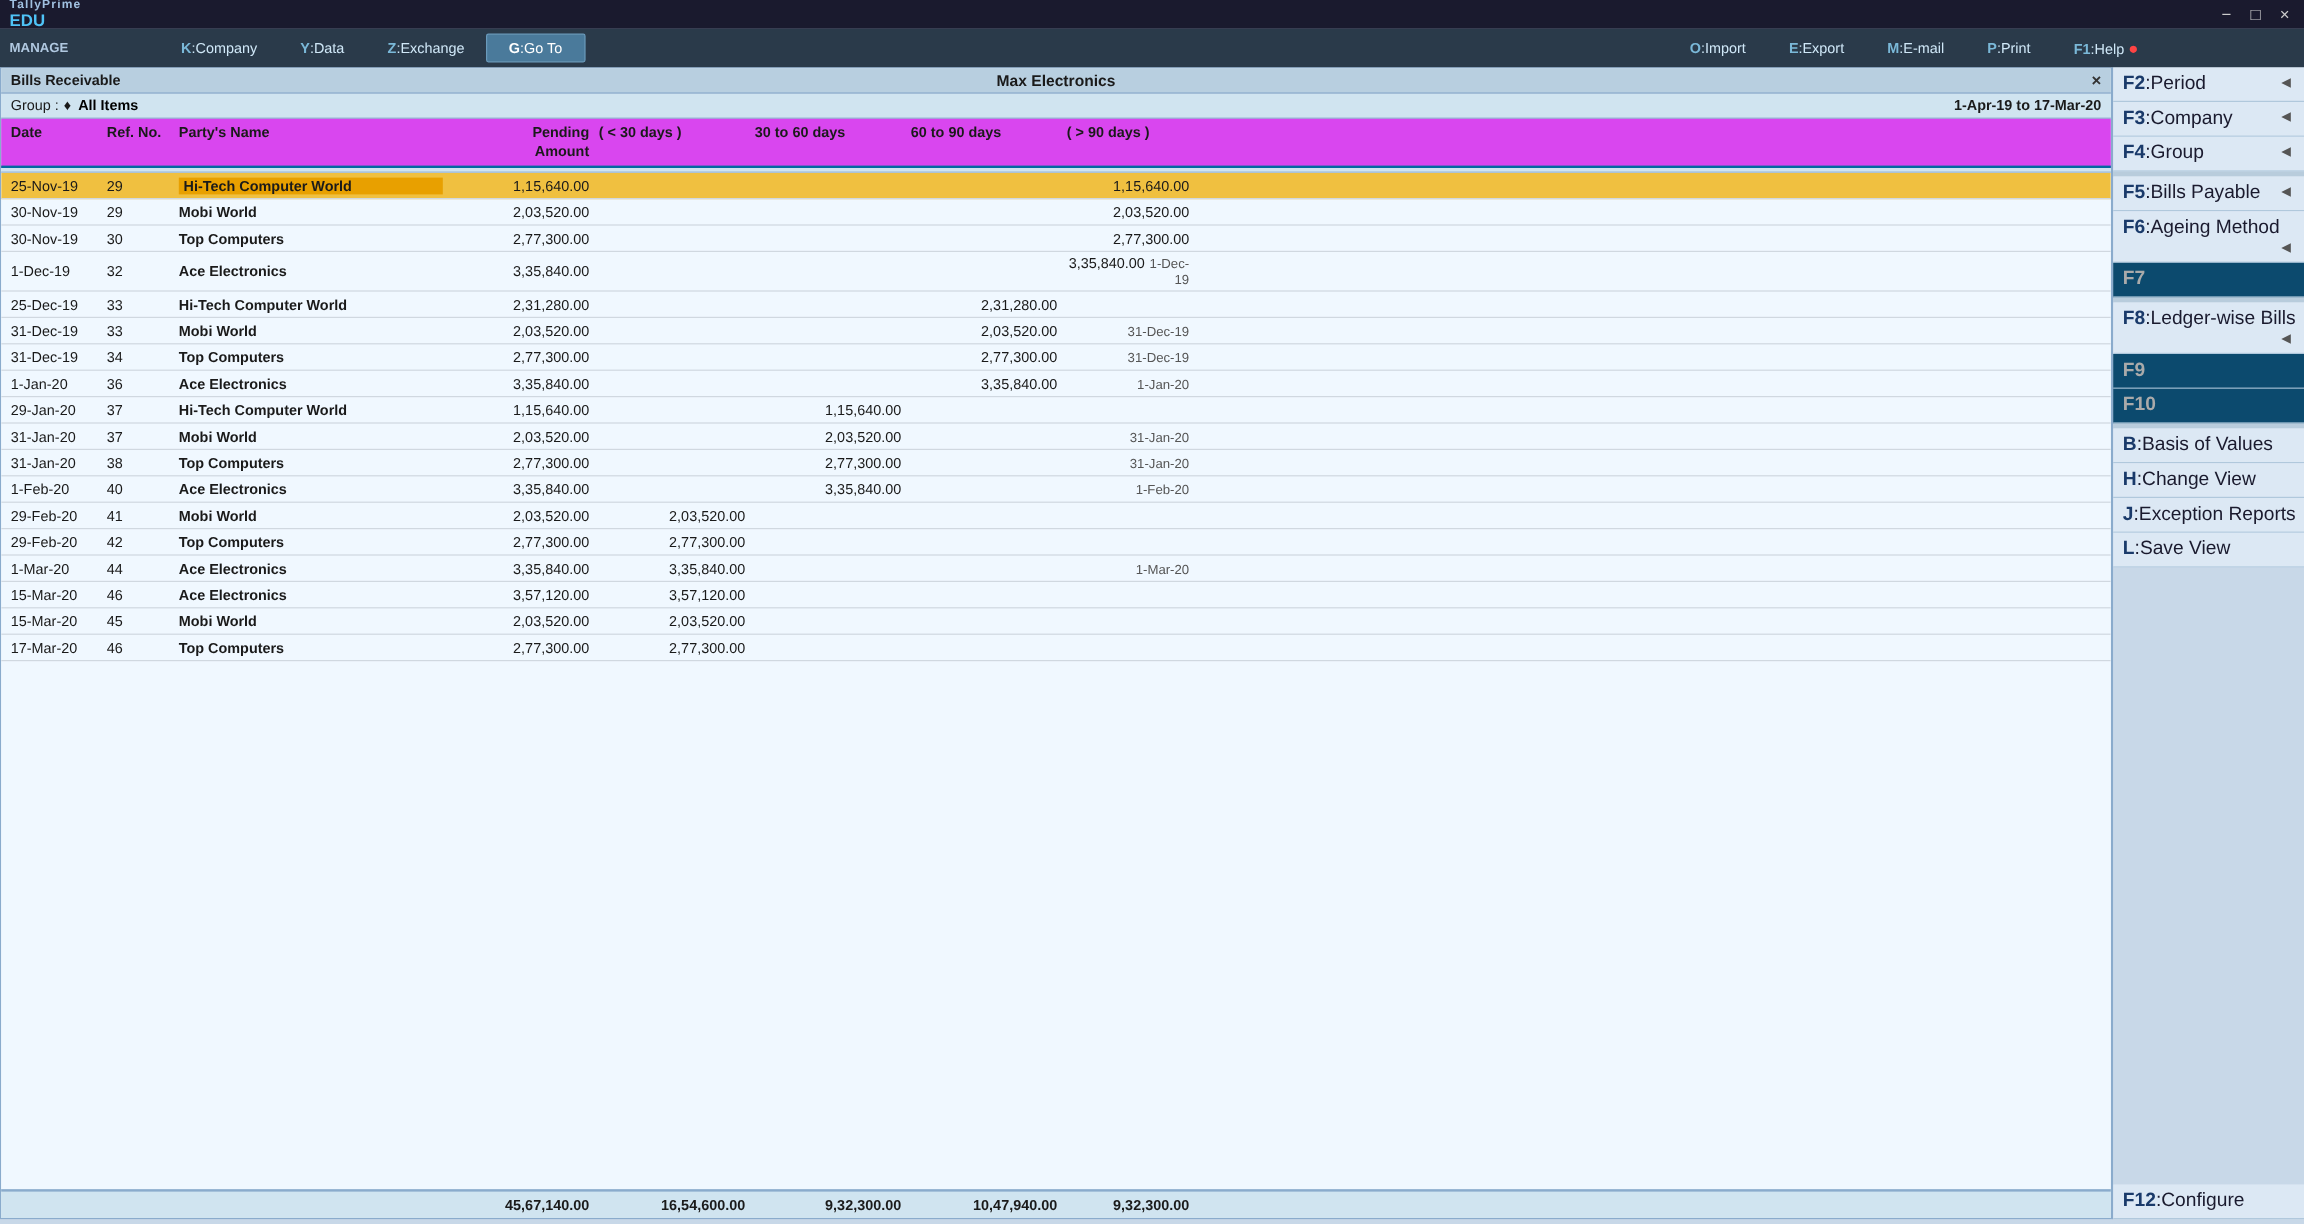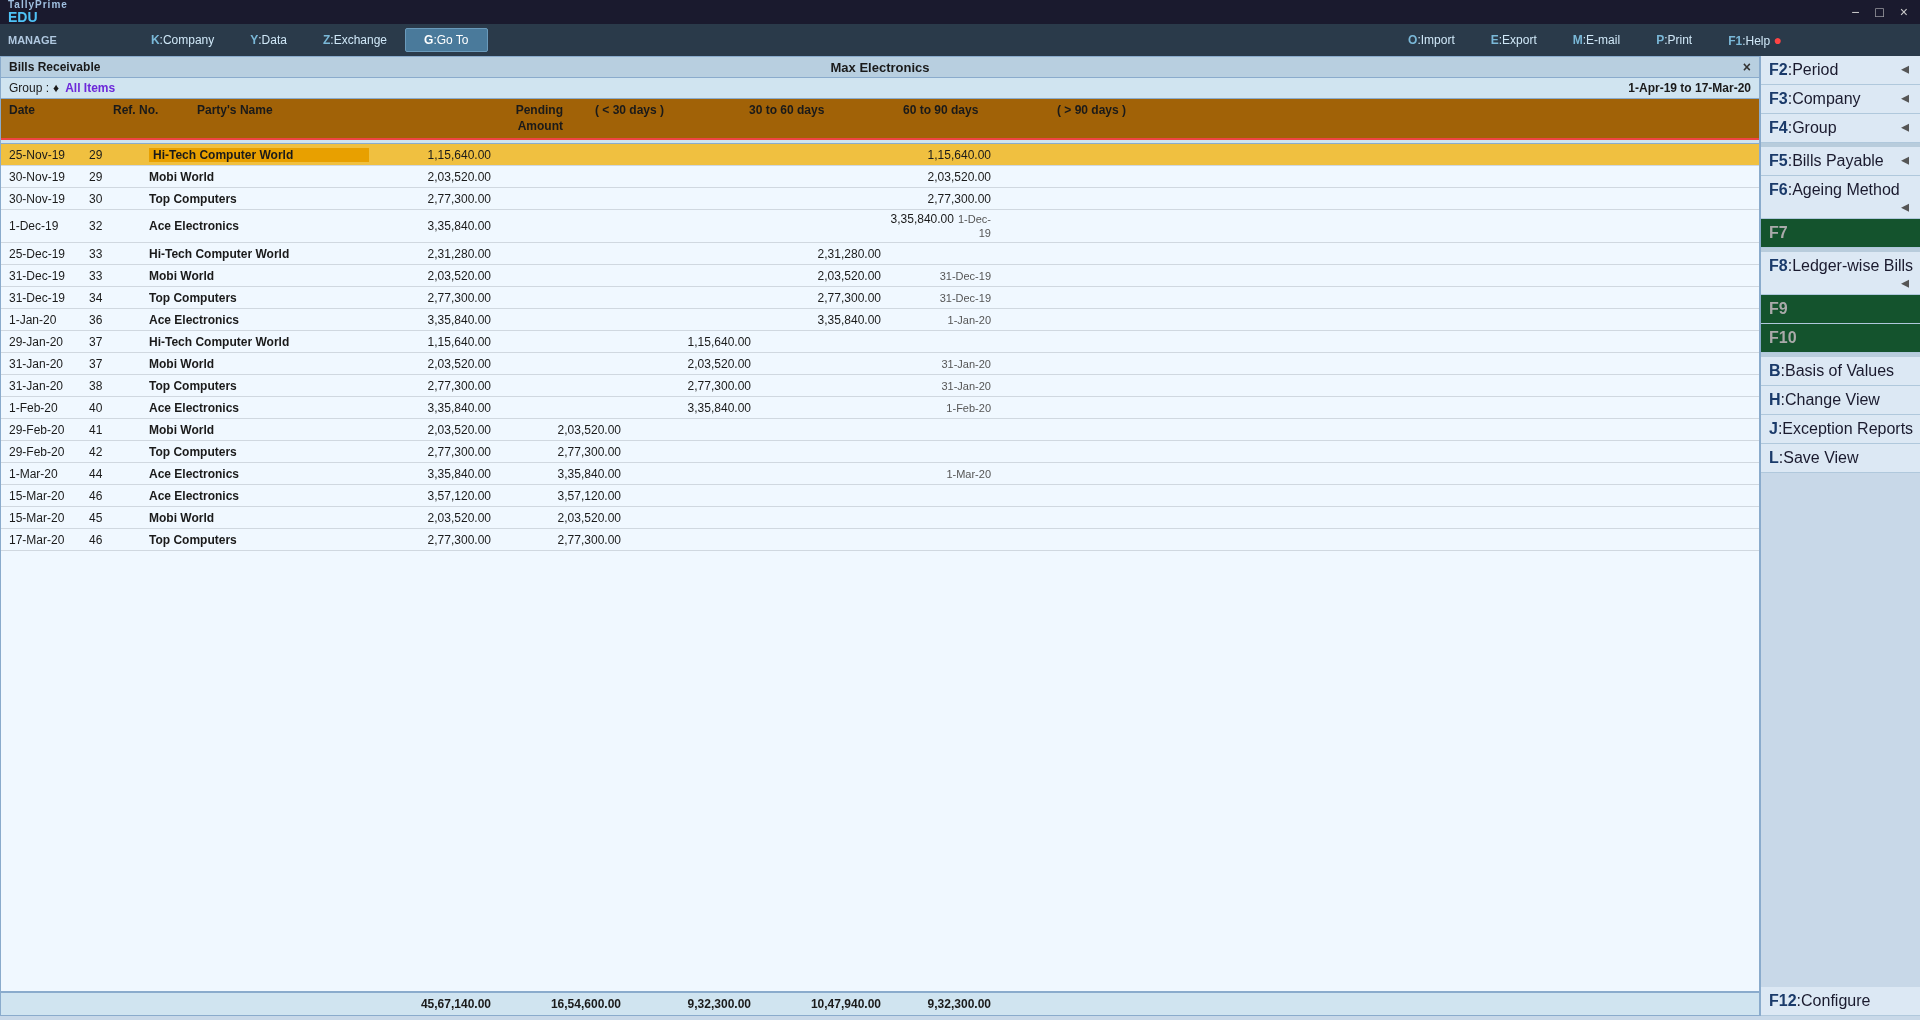--- a/index.html
+++ b/index.html
@@ -133,41 +133,40 @@
       padding: 3px 8px;
       border-bottom: 1px solid #8aabcc;
     }
     #group-bar .group-label {
       font-size: 12px;
       color: #1a1a1a;
     }
     #group-bar .group-value {
       font-size: 12px;
       font-weight: bold;
-      color: #6d28d9;
+      color: #000000;
       margin-left: 6px;
     }
     #group-bar .date-range {
       margin-left: auto;
       font-size: 12px;
       font-weight: bold;
       color: #1a1a1a;
     }
 
     
     #col-header {
-      background: #a16207;
+      background: #d946ef;
       display: grid;
       grid-template-columns: 80px 60px 220px 130px 130px 130px 130px 110px;
       padding: 4px 8px;
-      border-bottom: 2px solid #ef4444;
-      font-weight: bold;
-      font-size: 12px;
-      color: #1a1a1a;
-      gap: 24px;
+      border-bottom: 2px solid #0369a1;
+      font-weight: bold;
+      font-size: 12px;
+      color: #1a1a1a;
     }
     #col-header .col {
       text-align: left;
       padding-right: 8px;
     }
     #col-header .col.left {
       text-align: left;
     }
     #col-header .col.pending {
       text-align: right;
@@ -246,21 +245,21 @@
       border-bottom: 1px solid #b0c8dc;
       background: #dce8f4;
       white-space: nowrap;
     }
     .sidebar-btn .key {
       font-weight: bold;
       color: #1a3a6a;
     }
     .sidebar-btn.disabled {
       color: #aaa;
-      background: #14532d;
+      background: #0c4a6e;
       cursor: default;
     }
     .sidebar-btn.disabled .key {
       color: #aaa;
     }
     .sidebar-separator {
       height: 4px;
       background: #b8ccdc;
     }
     .sidebar-arrow {

